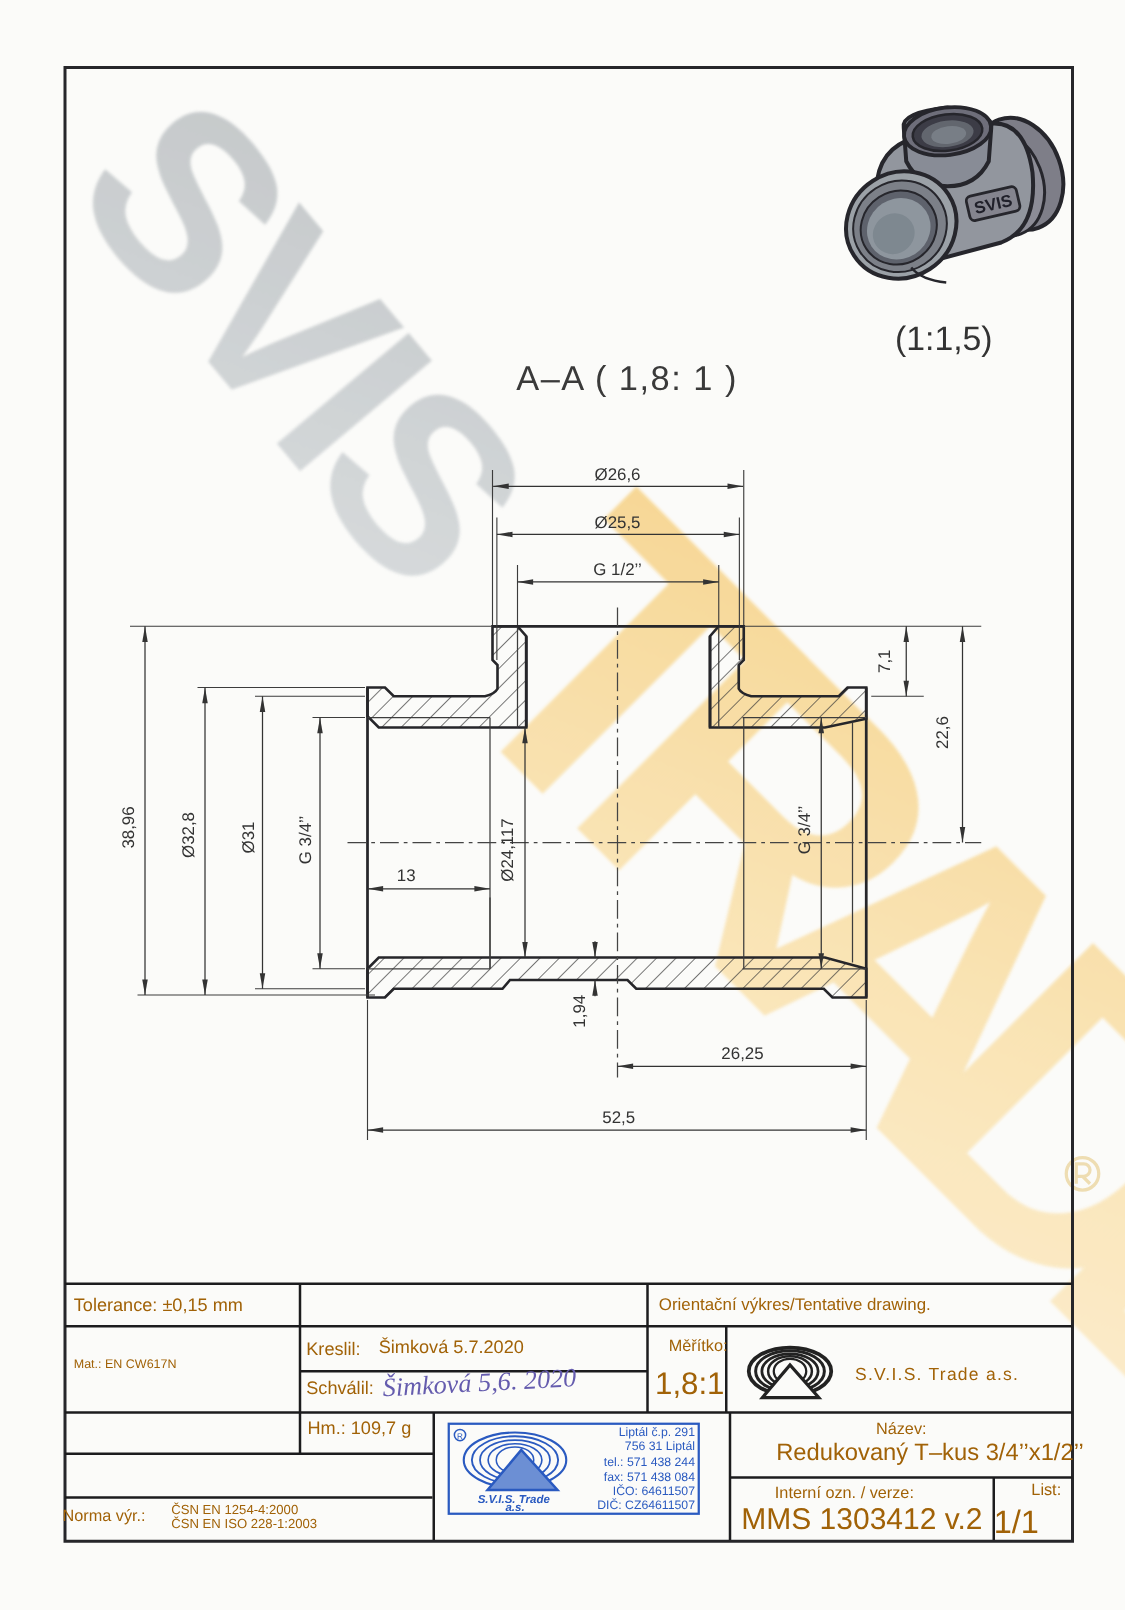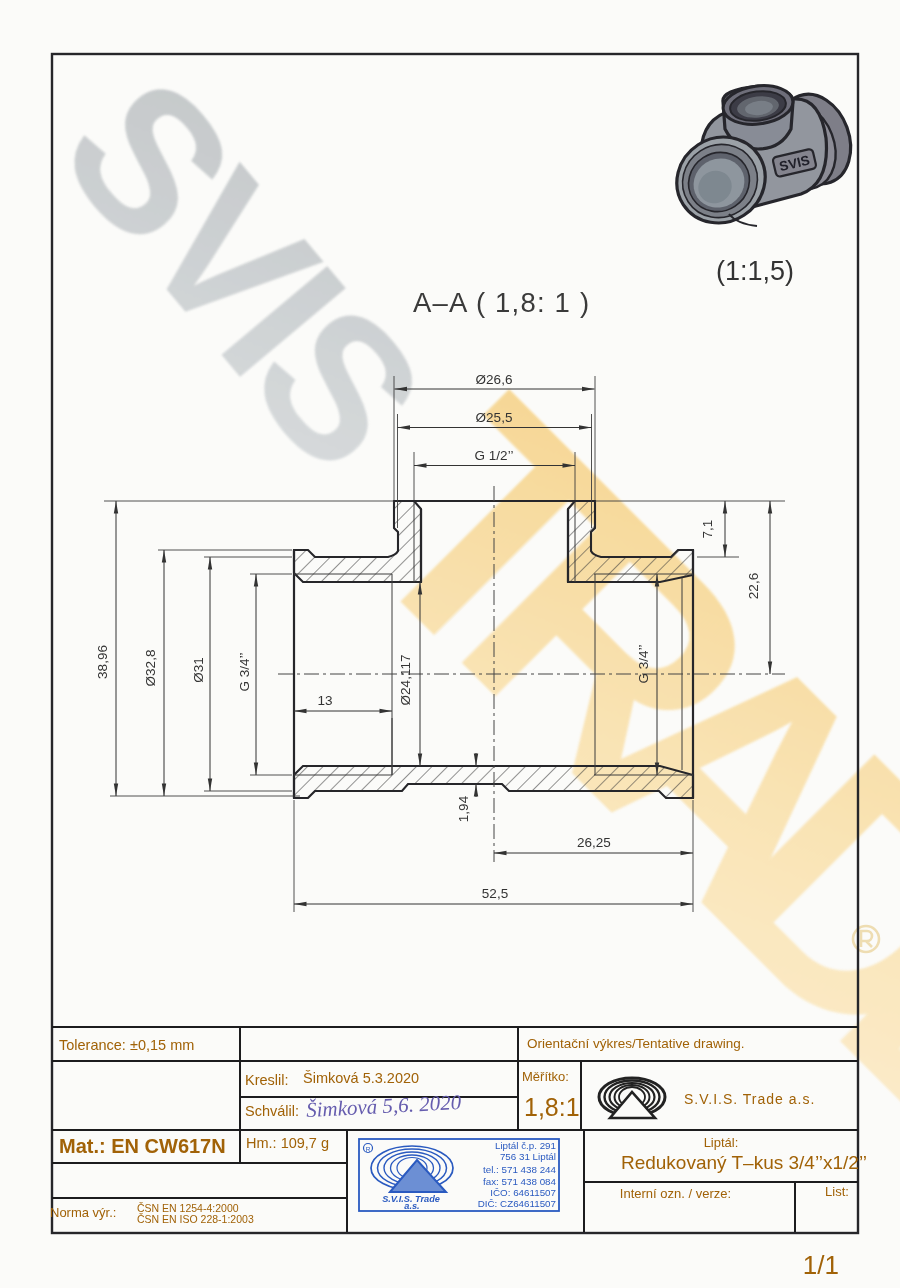--- a/index.html
+++ b/index.html
@@ -226,45 +226,46 @@
 <text x="556" y="1185">fax: 571 438 084</text>
 <text x="556" y="1196">IČO: 64611507</text>
 <text x="556" y="1207">DIČ: CZ64611507</text>
 </g>
 </g>
 </svg>
 
 <div class="t" style="left:59px;top:1037px;font-size:14.5px;">Tolerance: ±0,15 mm</div>
 
 <div class="t" style="left:245px;top:1072px;font-size:14.5px;">Kreslil:</div>
-<div class="t" style="left:303px;top:1070px;font-size:14.5px;">Šimková 5.3.2020</div>
+<div class="t" style="left:303px;top:1070px;font-size:14.5px;">Šimková 5.7.2020</div>
 
 <div class="t" style="left:245px;top:1103px;font-size:14.5px;">Schválil:</div>
 
 <div class="t" style="left:306px;top:1094px;font-size:21px;color:#655cae;font-style:italic;font-family:'Liberation Serif',serif;transform:rotate(-3deg);">Šimková 5,6. 2020</div>
 
 <div class="t" style="left:527px;top:1036px;font-size:13.5px;">Orientační výkres/Tentative drawing.</div>
 
-<div class="t" style="left:522px;top:1069px;font-size:13px;">Měřítko:</div>
+<div class="t" style="left:535px;top:1069px;font-size:13px;">Měřítko:</div>
 
 <div class="t" style="left:524px;top:1093px;font-size:25px;">1,8:1</div>
 
 <div class="t" style="left:684px;top:1091px;font-size:14px;letter-spacing:1px;">S.V.I.S. Trade a.s.</div>
 
-<div class="t" style="left:59px;top:1135px;font-size:20px;font-weight:bold;">Mat.: EN CW617N</div>
+<div class="t" style="left:59px;top:1086px;font-size:10px;">Mat.: EN CW617N</div>
 
 <div class="t" style="left:246px;top:1135px;font-size:14.5px;">Hm.: 109,7 g</div>
 
-<div class="t" style="left:584px;top:1135px;width:274px;text-align:center;font-size:13px;">Liptál:</div>
+<div class="t" style="left:584px;top:1135px;width:274px;text-align:center;font-size:13px;">Název:</div>
 
 <div class="t" style="left:584px;top:1152px;width:320px;text-align:center;font-size:19px;">Redukovaný T–kus 3/4’’x1/2’’</div>
 
 <div class="t" style="left:584px;top:1186px;width:183px;text-align:center;font-size:13px;">Interní ozn. / verze:</div>
 
+<div class="t" style="left:584px;top:1202px;width:211px;text-align:center;font-size:24px;">MMS 1303412 v.2</div>
 
 <div class="t" style="left:795px;top:1184px;width:84px;text-align:center;font-size:13px;">List:</div>
 
-<div class="t" style="left:795px;top:1202px;width:44px;text-align:right;font-size:26px;margin-top:48px;">1/1</div>
+<div class="t" style="left:795px;top:1202px;width:44px;text-align:left;font-size:26px;">1/1</div>
 
 <div class="t" style="left:50px;top:1205px;font-size:13px;">Norma výr.:</div>
 <div class="t" style="left:137px;top:1202px;font-size:10.5px;text-align:right;">ČSN EN 1254-4:2000</div>
 <div class="t" style="left:137px;top:1213px;font-size:10.5px;">ČSN EN ISO 228-1:2003</div>
 </div>
 
 </body></html>

